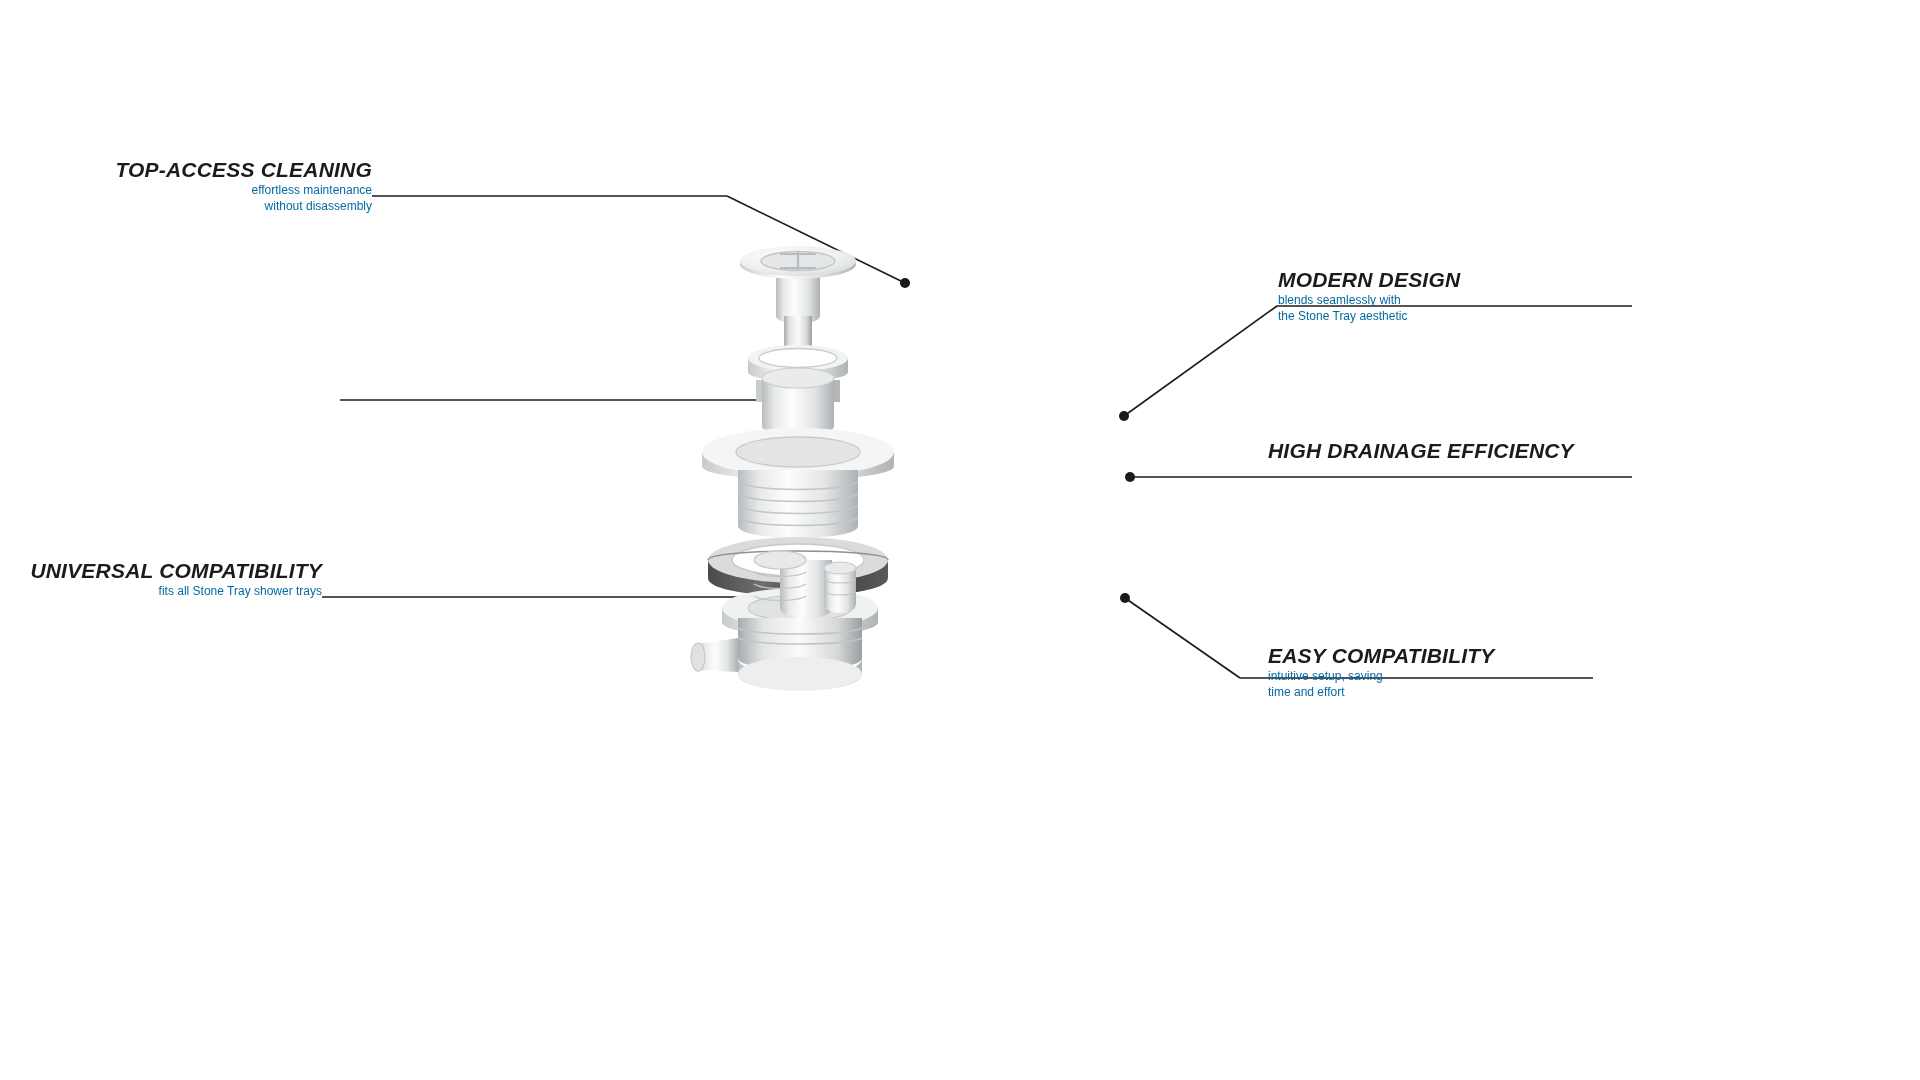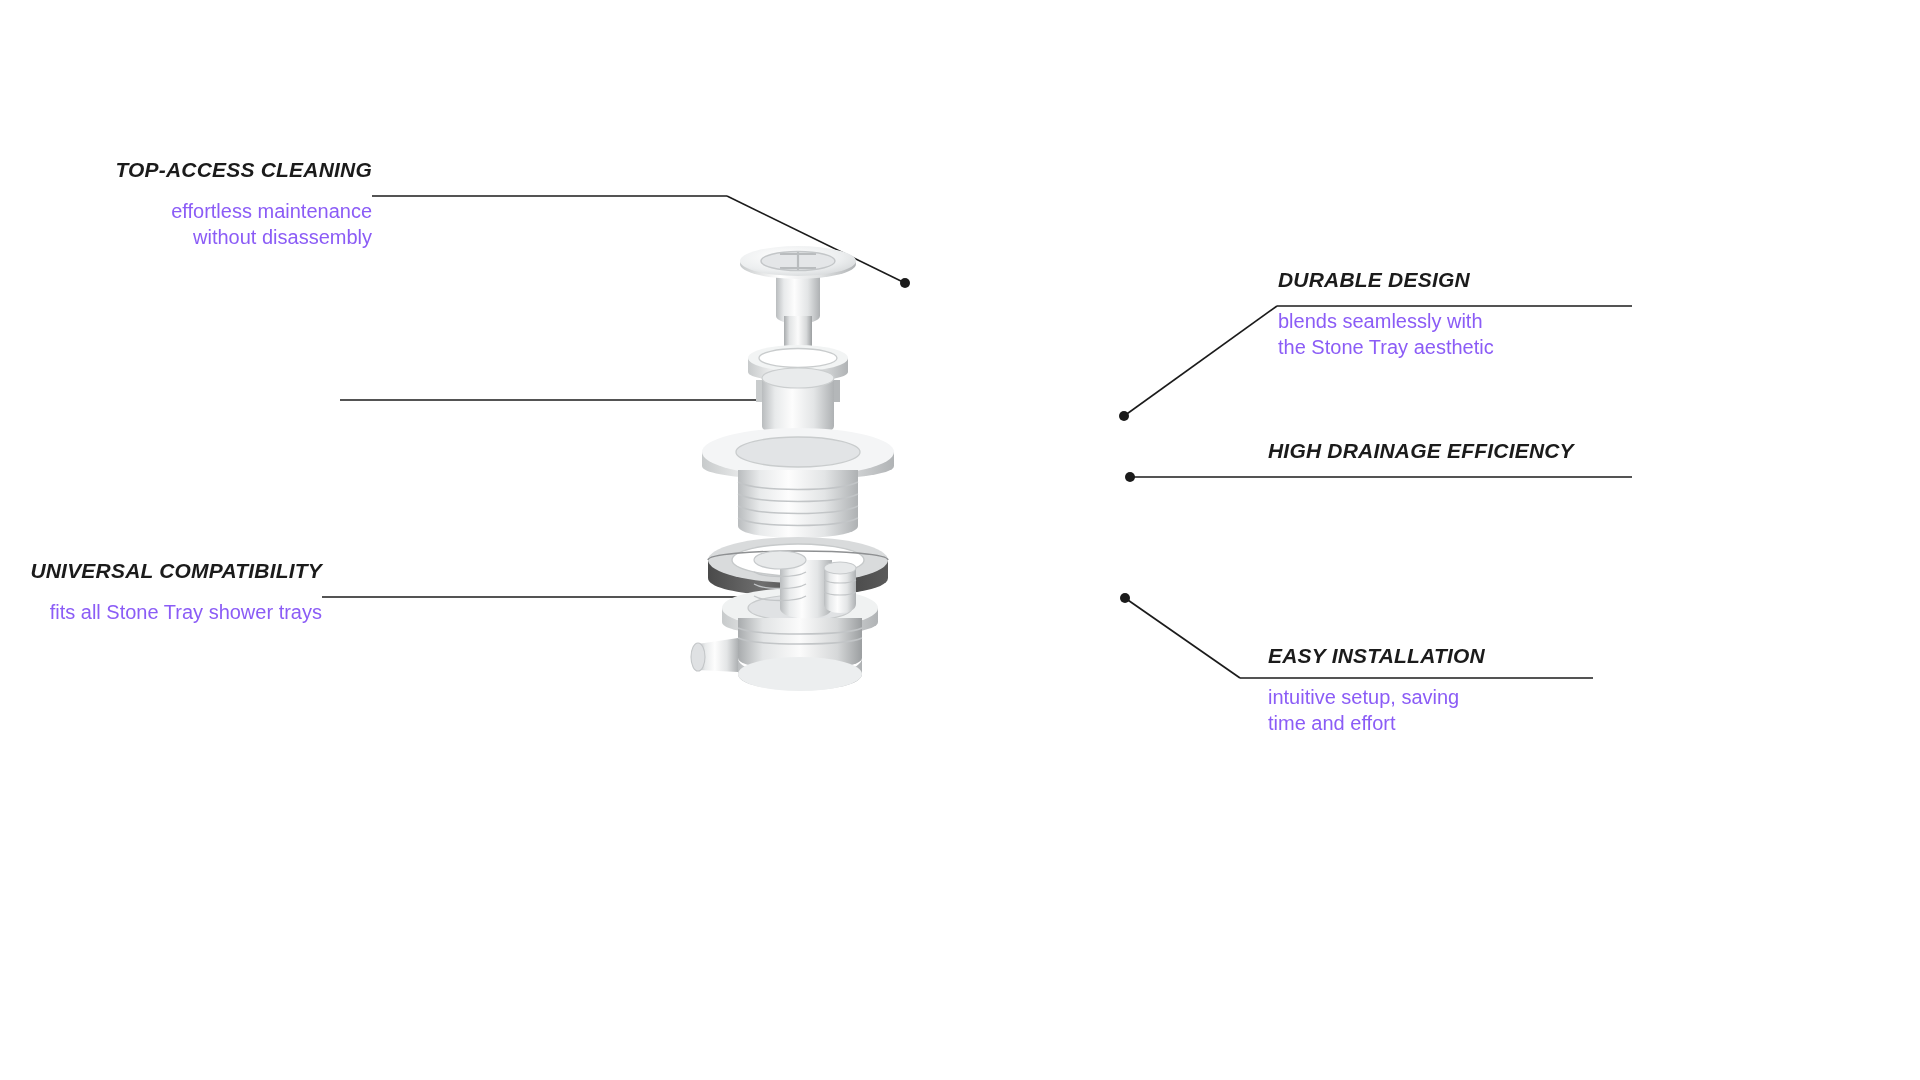--- a/index.html
+++ b/index.html
@@ -29,24 +29,24 @@
   .callout .title {
     font-weight: bold;
     font-size: 21px;
     letter-spacing: 0.2px;
     line-height: 1.15;
     white-space: nowrap;
     color: #1b1b1b;
     font-style: italic;
   }
   .callout .body {
-    font-size: 20px;
+    font-size: 12px;
     line-height: 1.28;
-    color: #8b5cf6;
-    margin-top: 17px;
+    color: #0369a1;
+    margin-top: 1px;
     white-space: pre-line;
   }
   .callout.left .title,
   .callout.left .body {
     text-align: right;
   }
   .callout.right .title,
   .callout.right .body {
     text-align: left;
   }
@@ -236,28 +236,28 @@
 without disassembly</div>
   </div>
 
 
   <div class="callout left" style="left: 12px; top: 559px; width: 310px;">
     <div class="title">UNIVERSAL COMPATIBILITY</div>
     <div class="body">fits all Stone Tray shower trays</div>
   </div>
 
   <div class="callout right" style="left: 1278px; top: 268px; width: 360px;">
-    <div class="title">DURABLE DESIGN</div>
+    <div class="title">MODERN DESIGN</div>
     <div class="body">blends seamlessly with
 the Stone Tray aesthetic</div>
   </div>
 
   <div class="callout right" style="left: 1268px; top: 439px; width: 370px;">
     <div class="title">HIGH DRAINAGE EFFICIENCY</div>
   </div>
 
   <div class="callout right" style="left: 1268px; top: 644px; width: 340px;">
-    <div class="title">EASY INSTALLATION</div>
+    <div class="title">EASY COMPATIBILITY</div>
     <div class="body">intuitive setup, saving
 time and effort</div>
   </div>
 
 </div>
 
 </body></html>

